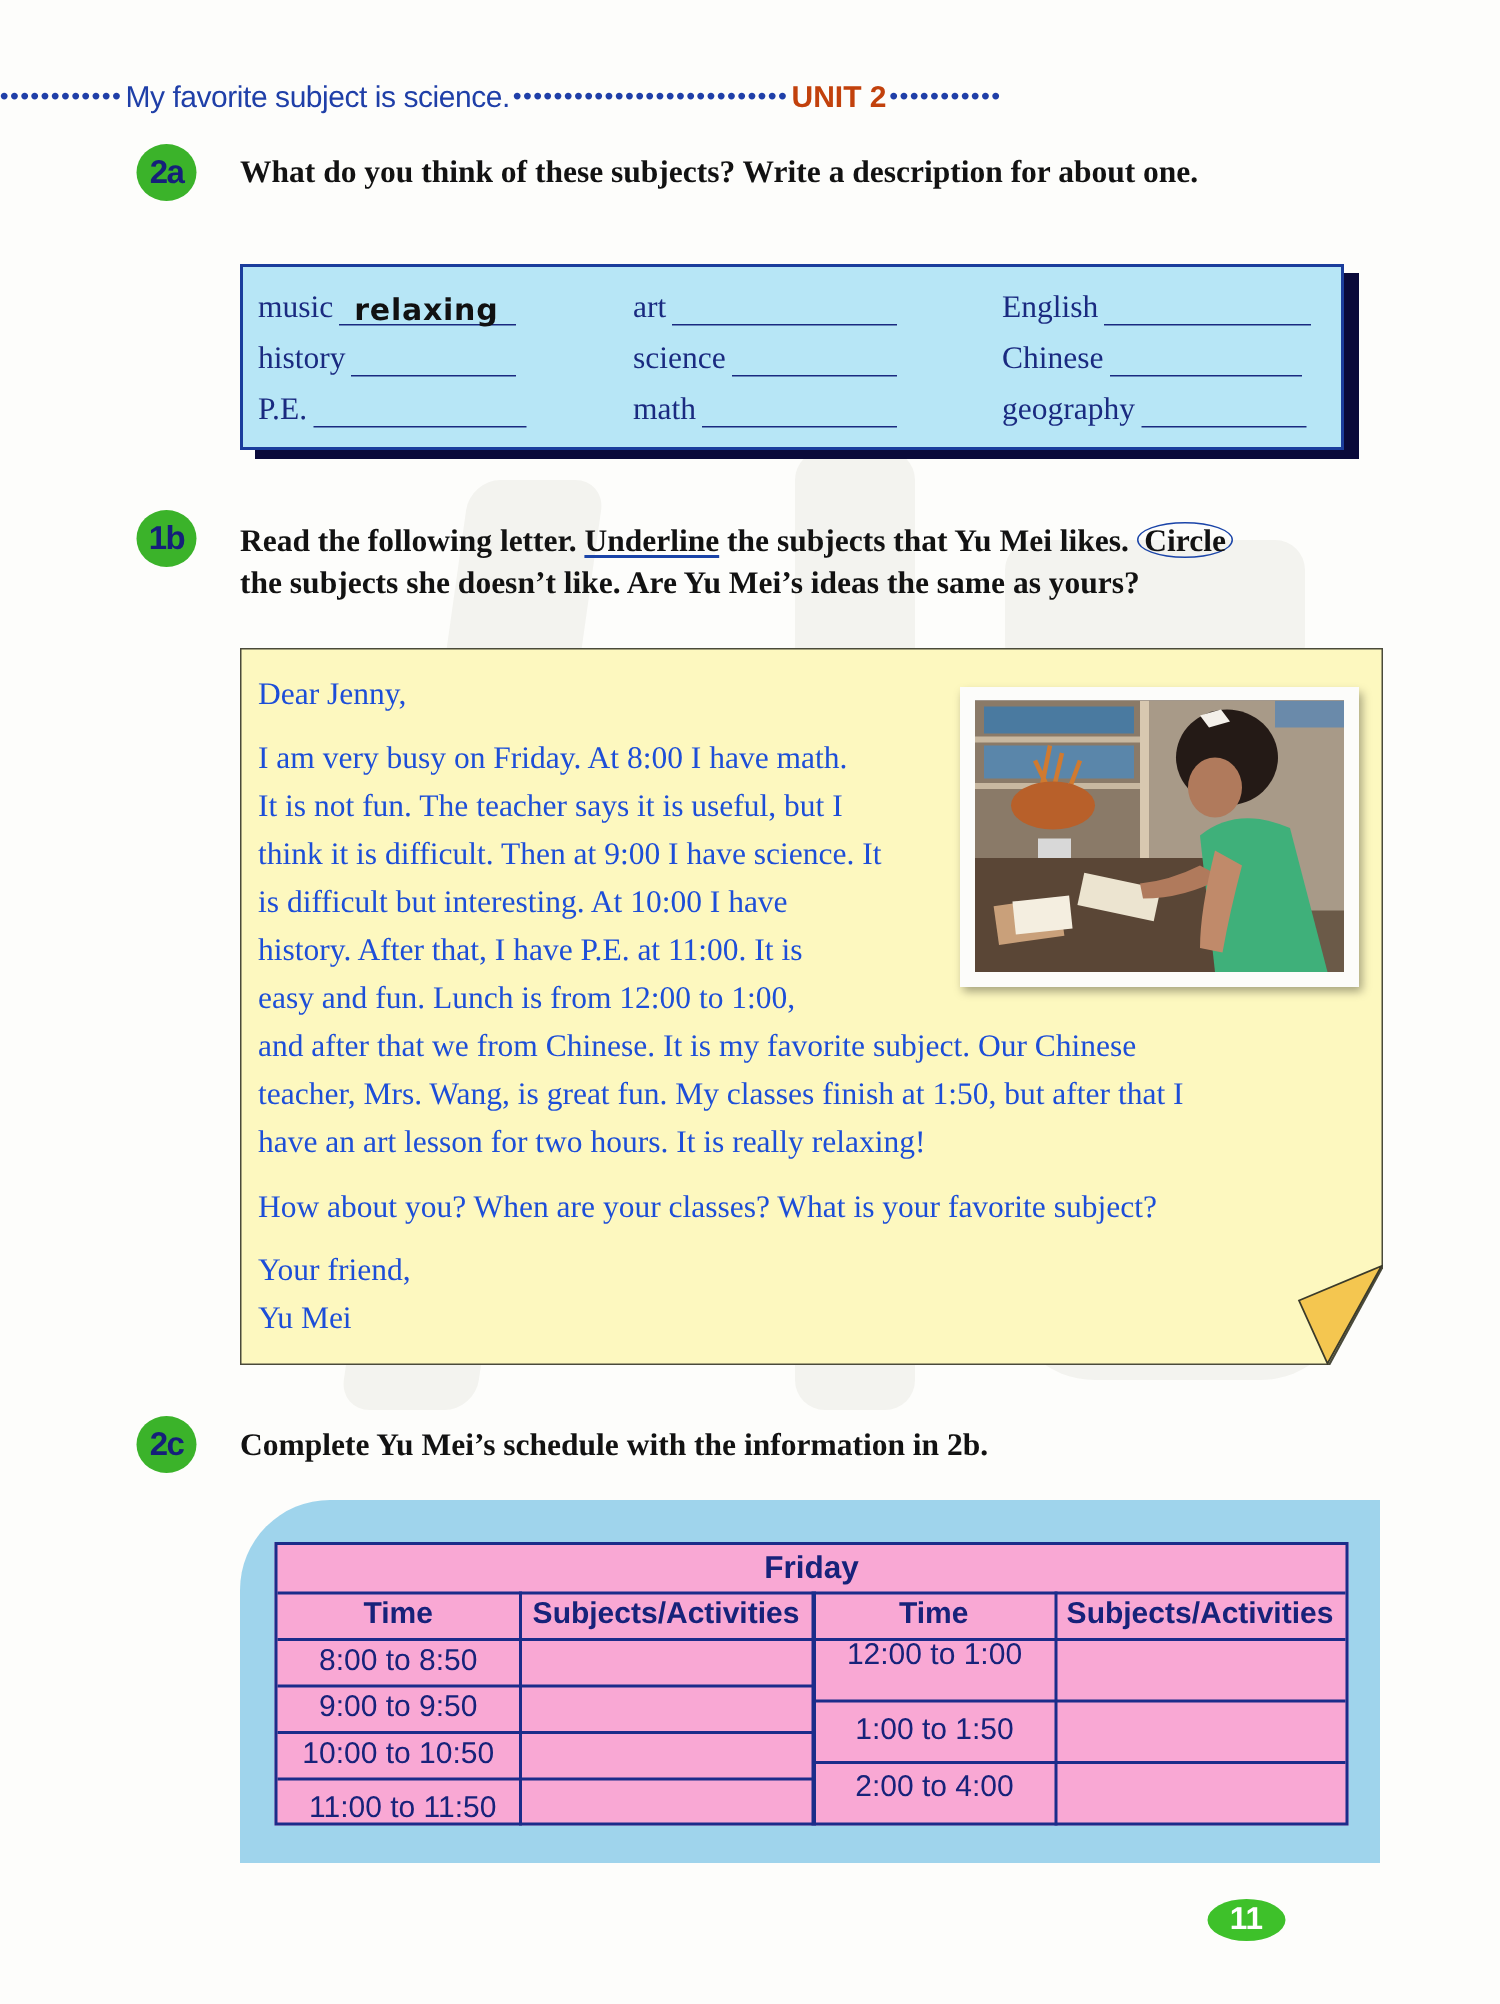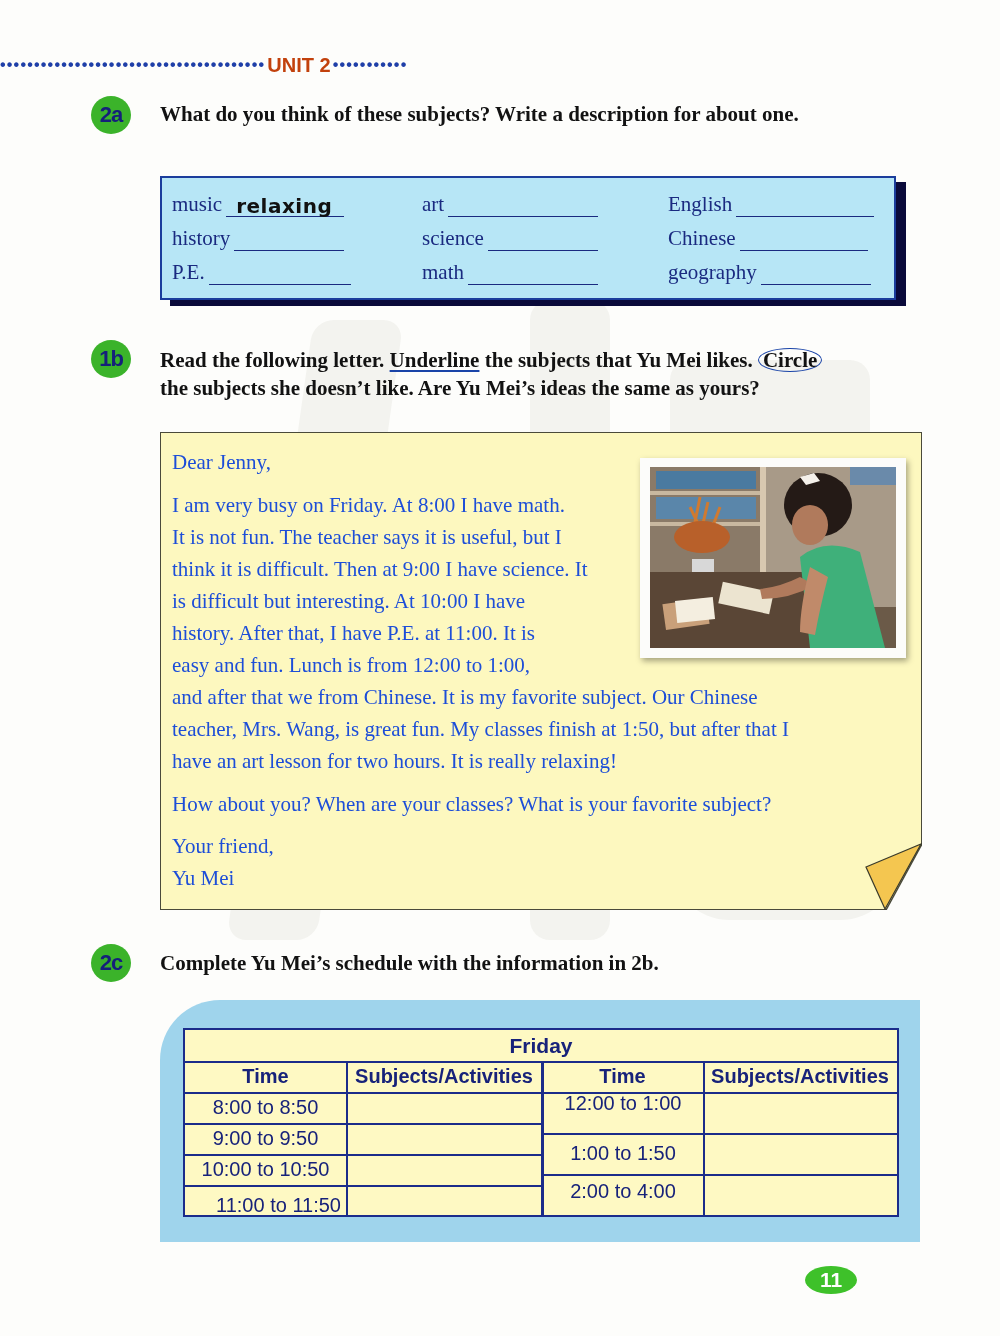--- a/index.html
+++ b/index.html
@@ -34,40 +34,41 @@
   .letter { position: absolute; left: 160px; top: 432px; width: 762px; height: 478px; background: #fdf8bf; border: 1.5px solid #4a4a3a; clip-path: polygon(0 0, 100% 0, 100% 412px, 726px 100%, 0 100%); }
   .letter-border-fix { position: absolute; left: 160px; top: 432px; width: 762px; height: 478px; pointer-events: none; }
   .curl { position: absolute; left: 864px; top: 843px; width: 58px; height: 67px; }
   .letter-text { position: absolute; font-size: 21px; color: #1d4ed8; line-height: 32px; white-space: nowrap; }
   .photo-frame { position: absolute; left: 640px; top: 458px; width: 266px; height: 200px; background: #fcfcfa; box-shadow: 2px 3px 6px rgba(0,0,0,0.35); }
   .photo { position: absolute; left: 10px; top: 9px; width: 246px; height: 181px; overflow: hidden; background: #5a4a3a; }
 
   
   .sched-bg { position: absolute; left: 160px; top: 1000px; width: 760px; height: 242px; background: #9fd4ec; border-radius: 60px 0 0 0; }
   .sched-bg::after { content: ""; position: absolute; right: 0; bottom: 0; width: 40px; height: 60px; background: #9fd4ec; }
-  .sched { position: absolute; left: 183px; top: 1028px; width: 716px; height: 189px; background: #fef9c3; border: 2px solid #1b2c8a; }
+  .sched { position: absolute; left: 183px; top: 1028px; width: 716px; height: 189px; background: #f9a8d4; border: 2px solid #1b2c8a; }
   .sched .cell { position: absolute; font-family: "Liberation Sans", sans-serif; font-size: 20px; color: #17227a; display: flex; align-items: center; justify-content: center; }
   .sched .hline { position: absolute; height: 1.5px; background: #1b2c8a; }
   .sched .vline { position: absolute; width: 1.5px; background: #1b2c8a; }
   .sched .bold { font-weight: bold; font-family: "Liberation Sans", sans-serif; }
 
   .page-num { position: absolute; left: 805px; top: 1266px; width: 52px; height: 28px; border-radius: 50%; background: #3ec12a; display: flex; align-items: center; justify-content: center; color: #fff; font-family: "Liberation Sans", sans-serif; font-weight: bold; font-size: 21px; }
 </style>
 </head>
 <body>
 
 <div class="watermark">
   <div style="left:120px; top:20px; width:90px; height:620px; transform:skewX(-8deg);"></div>
   <div style="left:380px; top:0; width:80px; height:640px;"></div>
   <div style="left:520px; top:60px; width:200px; height:90px;"></div>
   <div style="left:520px; top:500px; width:230px; height:120px; border-radius:60px;"></div>
 </div>
 
 <div class="header">
   <span class="dots">••••••••••••</span>
+  <span class="header-title">My favorite subject is science.</span>
   <span class="dots">•••••••••••••••••••••••••••</span>
   <span class="header-unit">UNIT 2</span>
   <span class="dots">•••••••••••</span>
 </div>
 
 <div class="badge" style="left:91px; top:96px;">2a</div>
 <div class="instruction" style="top:100px;">What do you think of these subjects? Write a description for about one.</div>
 
 <div class="box-2a-shadow"></div>
 <div class="box-2a">
@@ -196,21 +197,21 @@
 
   <div class="cell" style="left:0; top:62px; width:161px; height:31px;">8:00 to 8:50</div>
   <div class="cell" style="left:162px; top:62px; width:194px; height:31px;"></div>
   <div class="hline" style="left:0; top:93px; width:357px;"></div>
   <div class="cell" style="left:0; top:93px; width:161px; height:31px;text-align:right;">9:00 to 9:50</div>
   <div class="cell" style="left:162px; top:93px; width:194px; height:31px;"></div>
   <div class="hline" style="left:0; top:124px; width:357px;"></div>
   <div class="cell" style="left:0; top:124px; width:161px; height:31px;">10:00 to 10:50</div>
   <div class="cell" style="left:162px; top:124px; width:194px; height:31px;"></div>
   <div class="hline" style="left:0; top:155px; width:357px;"></div>
-  <div class="cell" style="left:13px; top:155px; width:161px; height:40px;">11:00 to 11:50</div>
+  <div class="cell" style="left:3px; top:155px; width:161px; height:40px;">11:00 to 11:50</div>
   <div class="cell" style="left:162px; top:155px; width:194px; height:31px;"></div>
 
   <div class="cell" style="left:358px; top:62px; width:160px; height:23px;">12:00 to 1:00</div>
   <div class="cell" style="left:519px; top:62px; width:193px; height:41px;"></div>
   <div class="hline" style="left:357px; top:103px; width:355px;"></div>
   <div class="cell" style="left:358px; top:103px; width:160px; height:41px;">1:00 to 1:50</div>
   <div class="cell" style="left:519px; top:103px; width:193px; height:41px;"></div>
   <div class="hline" style="left:357px; top:144px; width:355px;"></div>
   <div class="cell" style="left:358px; top:144px; width:160px; height:34px;">2:00 to 4:00</div>
   <div class="cell" style="left:519px; top:144px; width:193px; height:41px;"></div>

